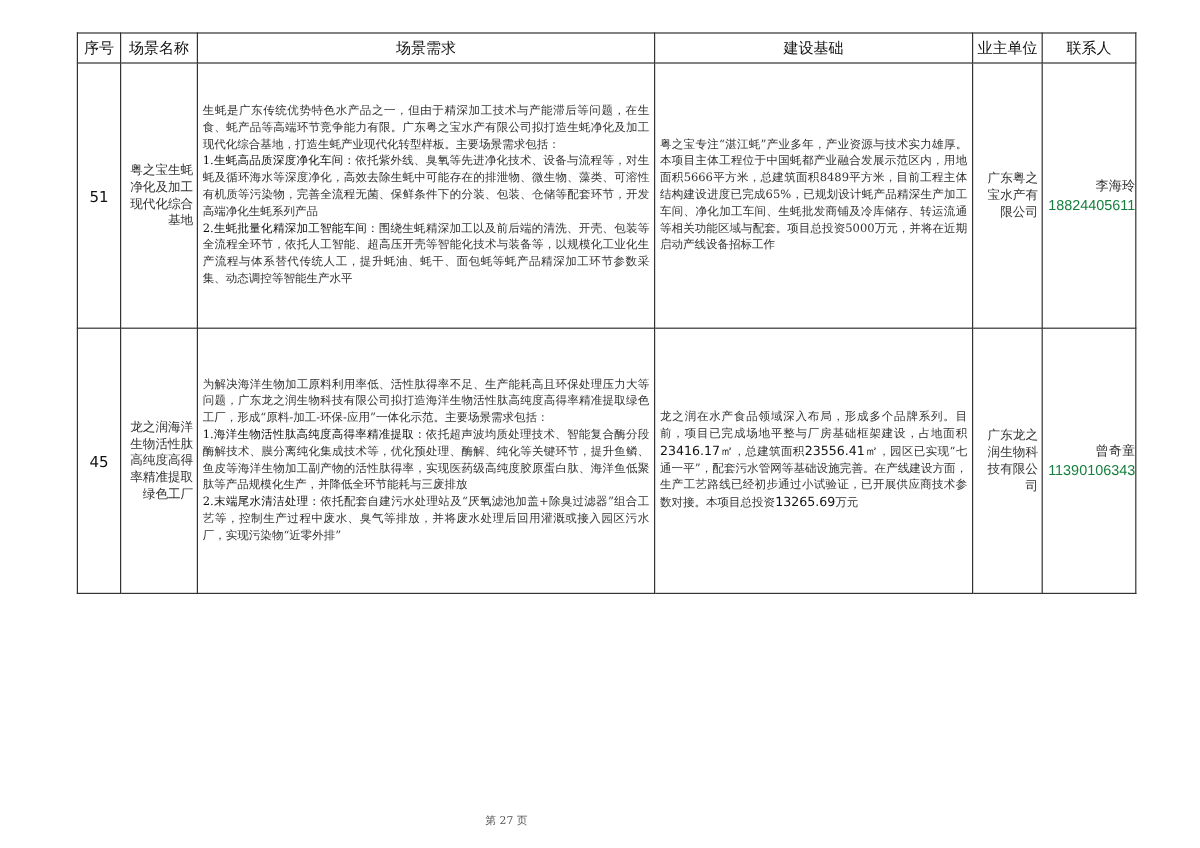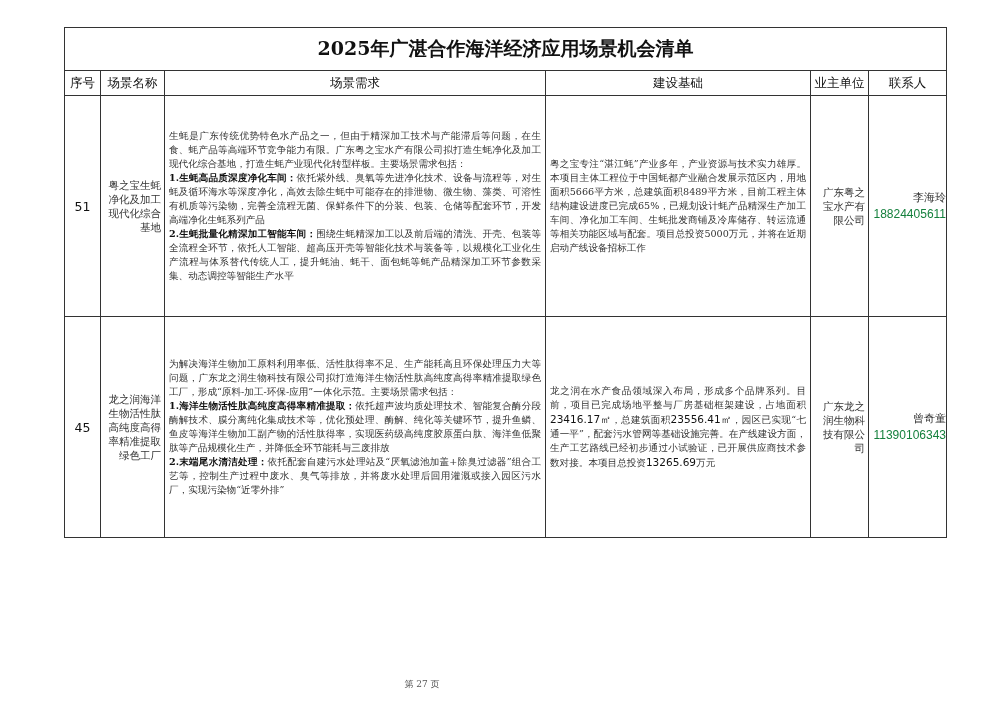--- a/index.html
+++ b/index.html
@@ -9,21 +9,21 @@
   .tbl td, .tbl th { border:1.5px solid #333; padding:0; }
   .title-cell { height:42px; text-align:center; vertical-align:middle; font-size:19px; font-weight:bold;
                 font-family:"DejaVu Serif",serif; letter-spacing:0px; color:#111; }
   .hdr th { height:24px; font-size:12.5px; font-weight:normal; font-family:Liberation Serif, serif; color:#111; text-align:center; vertical-align:middle; }
   .row td { vertical-align:middle; }
   .row-44 td { height:220px;margin-left:31px; }
   .row-45 td { height:220px; }
   .seq { text-align:center; font-family:"DejaVu Sans",sans-serif; font-size:12.5px; color:#111; }
   .name { text-align:right; font-size:10.5px; line-height:14px; padding:0 3px !important; color:#333; }
   .req { font-size:9.6px; line-height:14px; padding:0 4px !important; color:#333; text-align:justify; }
-  .req b { color:#111; font-weight:bold; }
+  .req b { color:#111; font-weight:normal; }
   .base { font-size:9.6px; line-height:14px; padding:0 4px !important; color:#333; text-align:justify; }
   .base .num { font-family:"DejaVu Sans",sans-serif; font-size:10.5px; color:#111; }
   .owner { text-align:right; font-size:10.5px; line-height:14px; padding:0 3px !important; color:#333; }
   .contact { text-align:right; font-size:11px; line-height:16px; color:#333; }
   .contact .phone { font-family:Liberation Sans, sans-serif; font-size:12px; color:#15803d; display:block; }
   .contact .person { display:block; }
   .footer { position:absolute; top:678px; left:0; width:844px; text-align:center; font-size:9px; color:#555; }
   p { margin:0; }
 </style>
 </head>
@@ -32,23 +32,20 @@
 <table class="tbl">
   <colgroup>
     <col style="width:36px">
     <col style="width:64px">
     <col style="width:381px">
     <col style="width:265px">
     <col style="width:58px">
     <col style="width:78px">
   </colgroup>
   <tbody>
-      <tr>
-    <td colspan="6" class="title-cell">2025年广湛合作海洋经济应用场景机会清单</td>
-  </tr>
   <tr class="hdr">
     <th>序号</th>
     <th>场景名称</th>
     <th>场景需求</th>
     <th>建设基础</th>
     <th>业主单位</th>
     <th>联系人</th>
   </tr>
 
   <tr class="row row-44">

